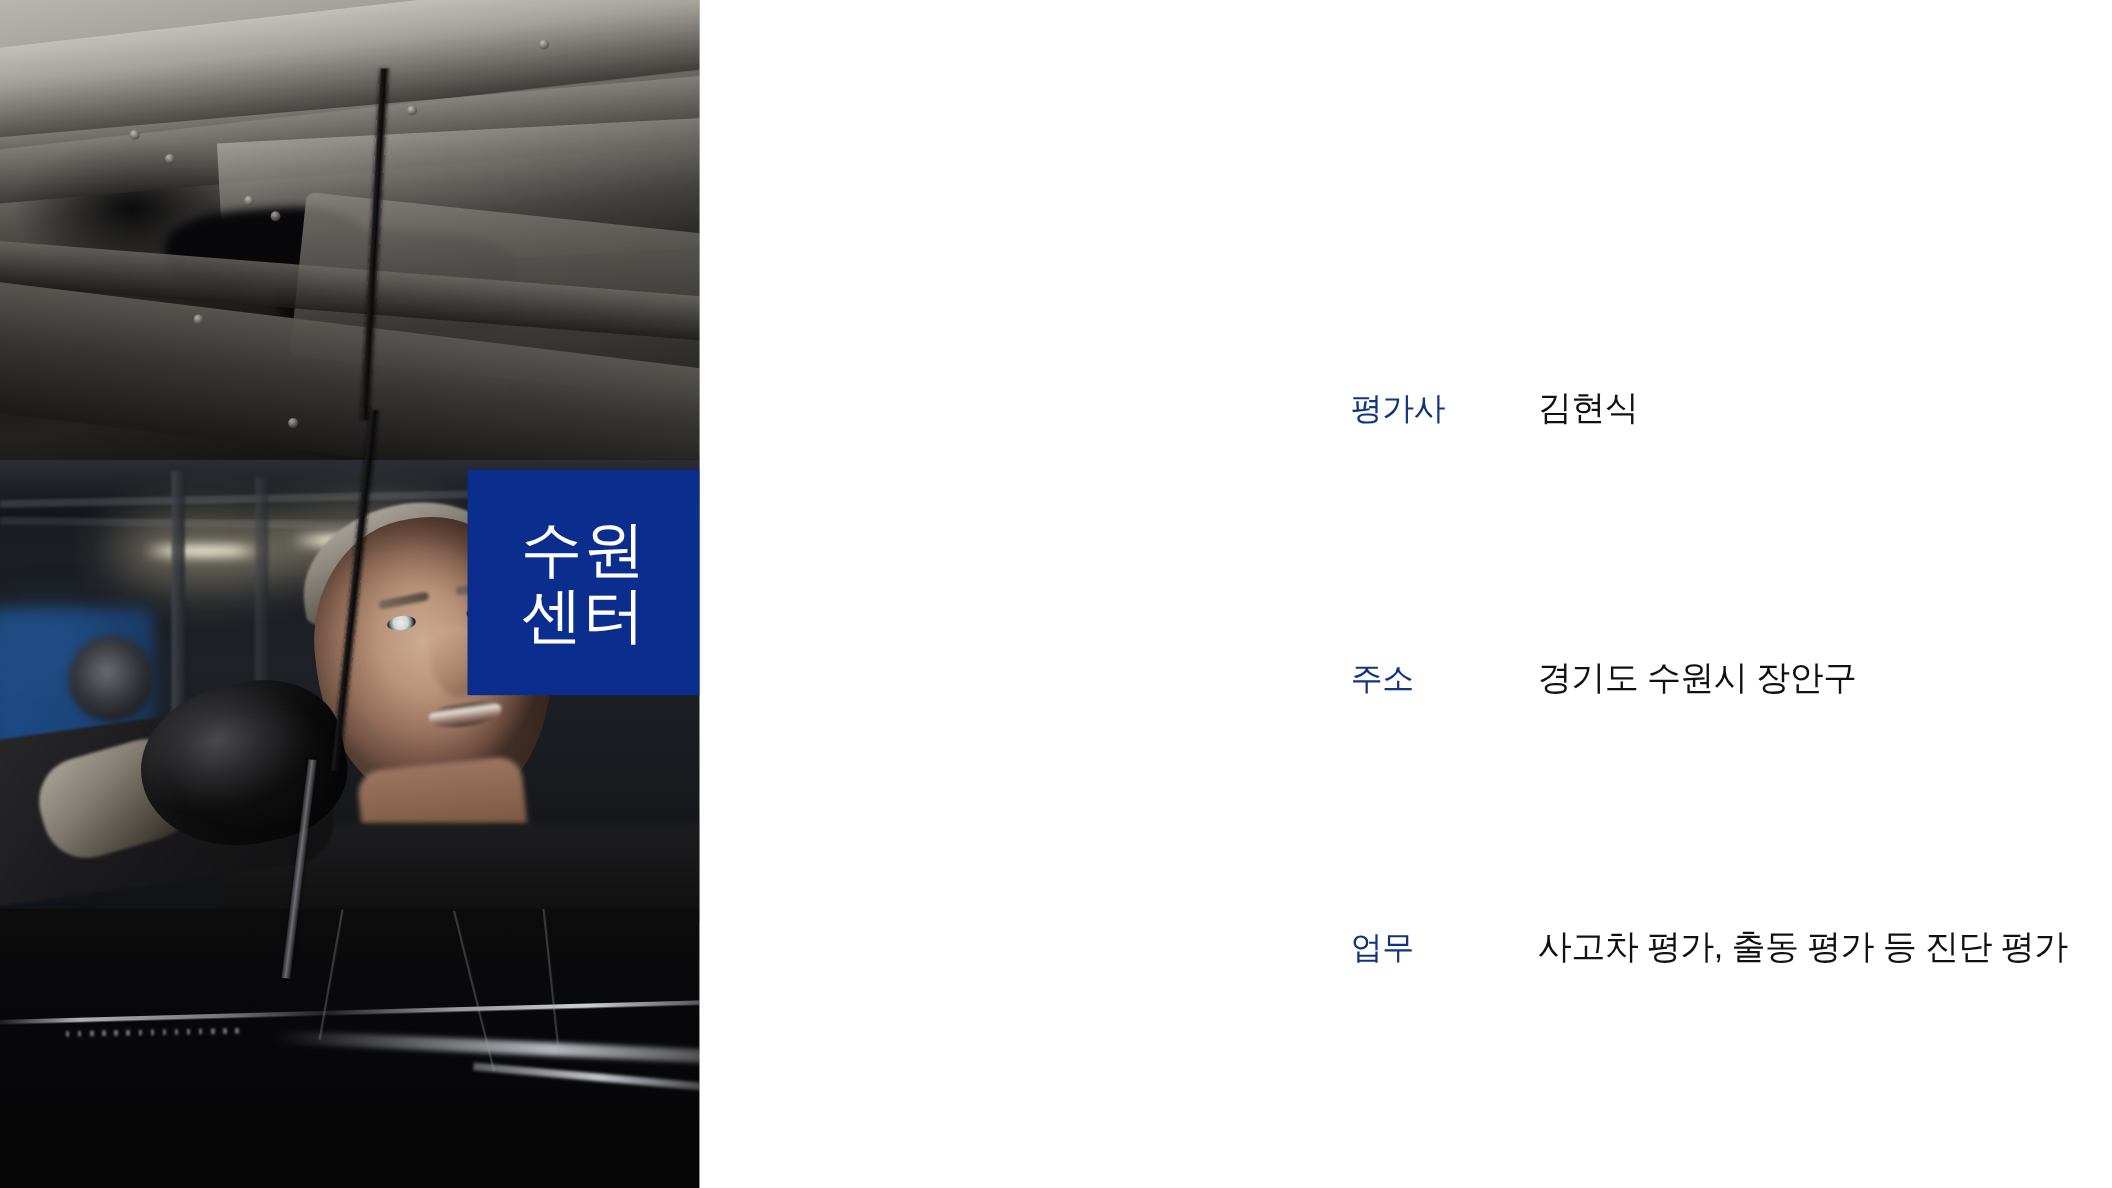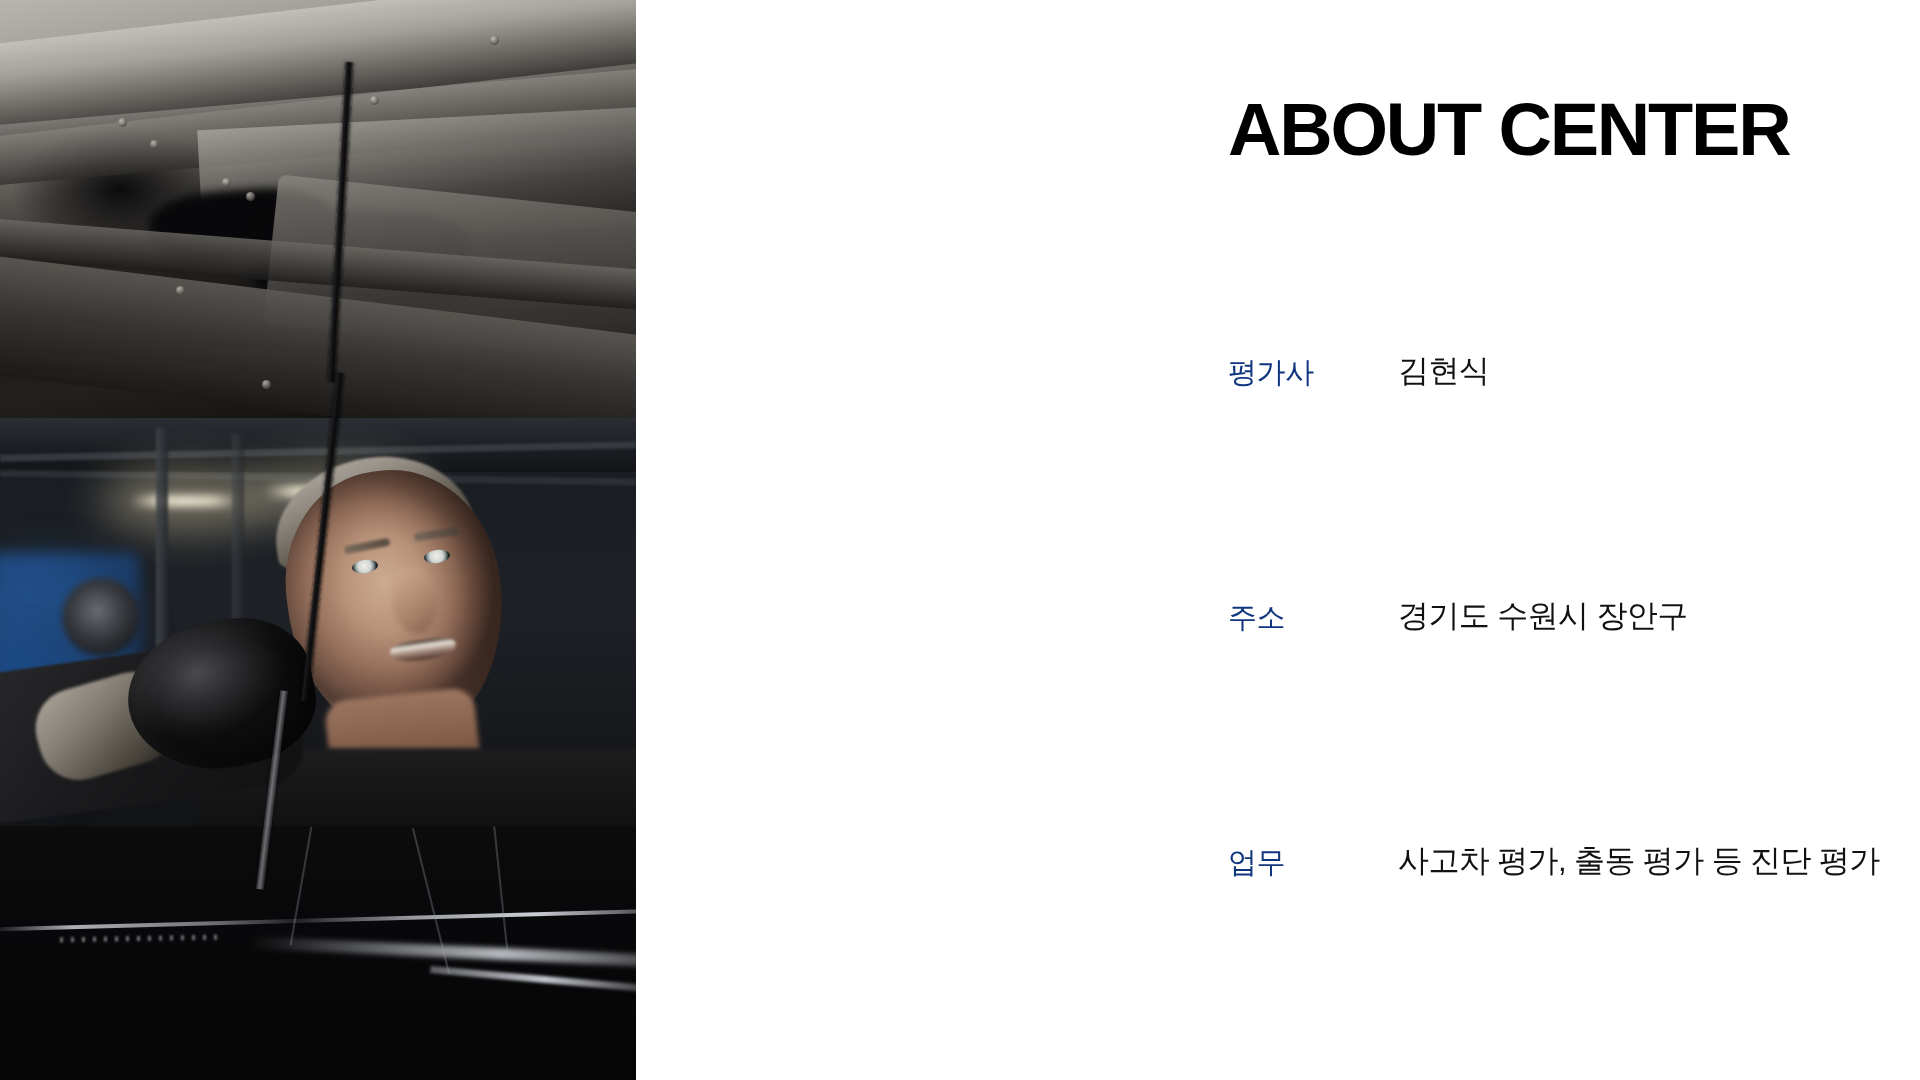--- a/index.html
+++ b/index.html
@@ -364,25 +364,28 @@
       <div class="hood-wiper"></div>
       <div class="hood-thread" style="left:300px;top:0;width:2px;height:120px;transform:rotate(10deg)"></div>
       <div class="hood-thread" style="left:430px;top:0;width:2px;height:150px;transform:rotate(-14deg)"></div>
       <div class="hood-thread" style="left:500px;top:0;width:2px;height:130px;transform:rotate(-6deg)"></div>
     </div>
 
     <div class="probe p-top"></div>
     <div class="probe p-mid"></div>
     <div class="probe p-low"></div>
 
+    <div class="badge">
+      <span class="badge-line">수원</span>
+      <span class="badge-line">센터</span>
+    </div>
   </div>
 
   <div class="content">
 
-    <h1 class="page-title">ABOUT CENTER</h1>
 
     <div class="info-list">
 
       <div class="info-row">
         <div class="info-label">평가사</div>
         <div class="info-value">김현식</div>
       </div>
 
       <div class="info-row">
         <div class="info-label">주소</div>

